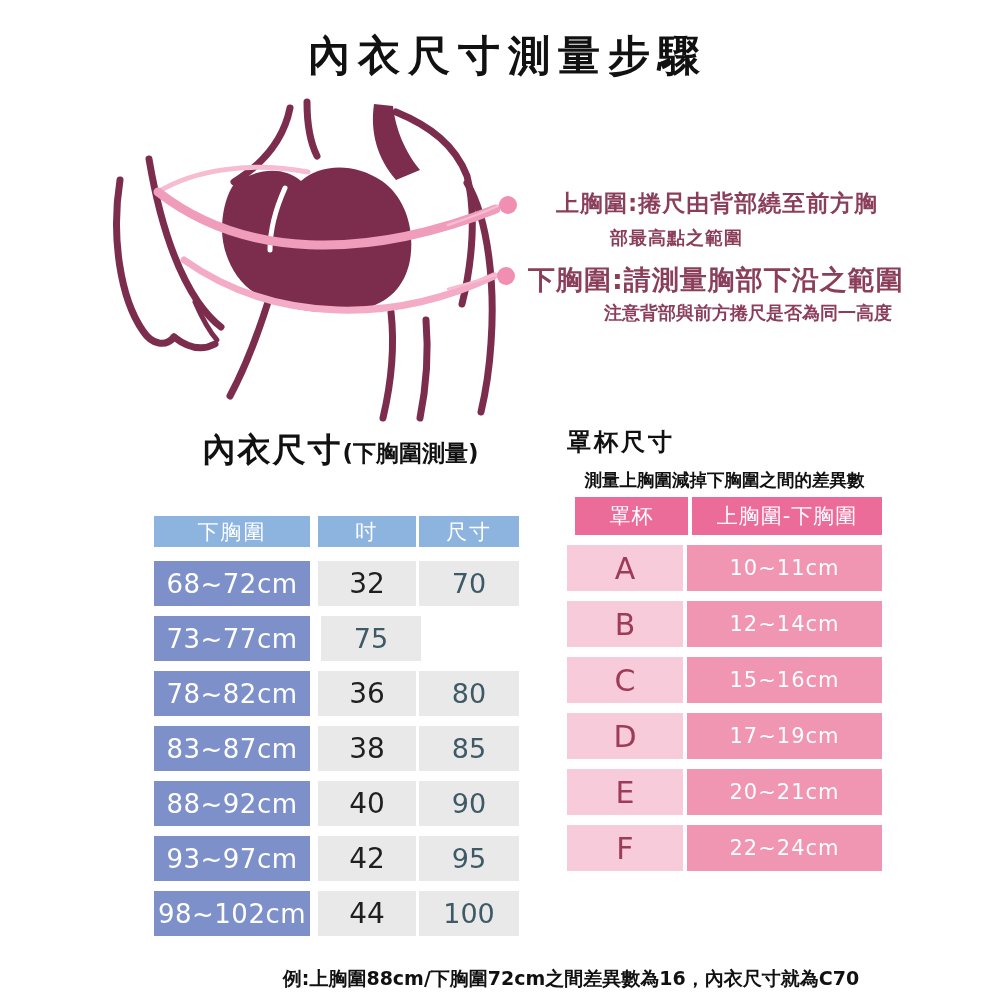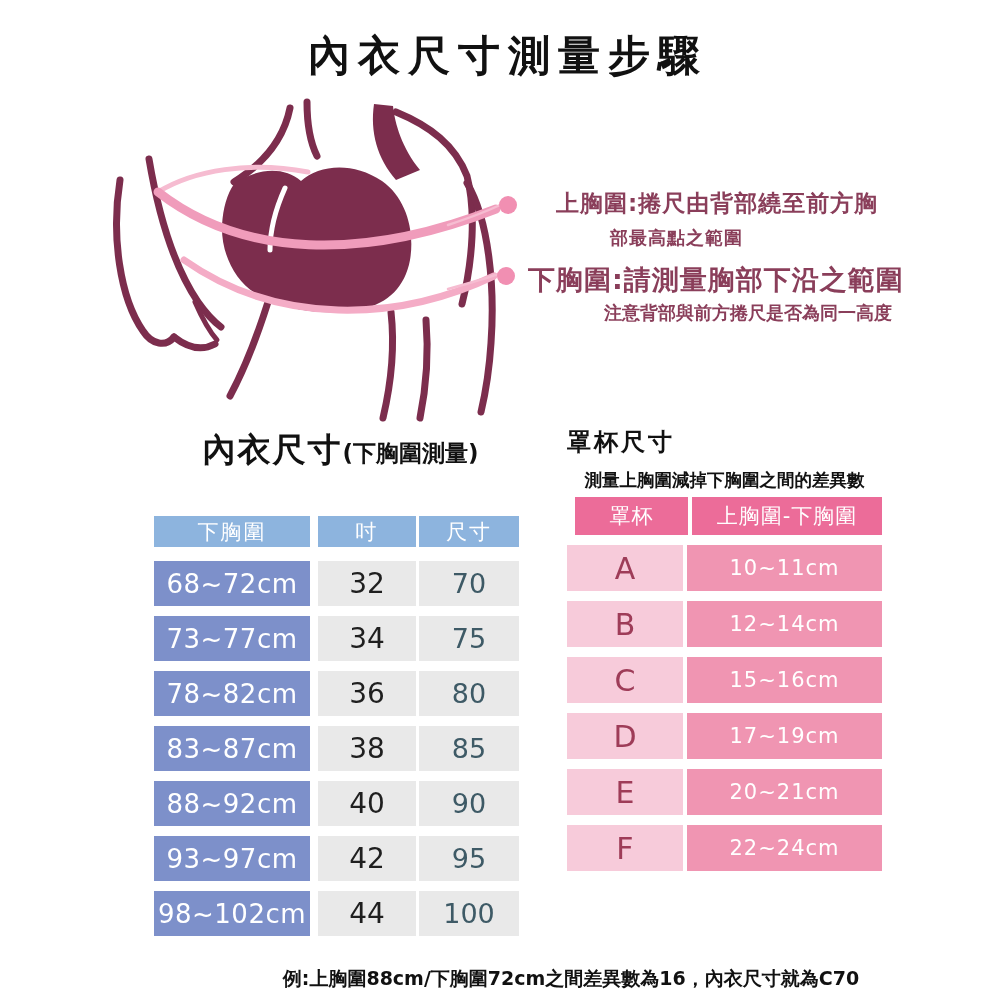--- a/index.html
+++ b/index.html
@@ -129,21 +129,20 @@
     <div class="lt-row data">
       <div class="lt-c1">68~72cm</div>
       <div class="lt-gap"></div>
       <div class="lt-c2">32</div>
       <div class="lt-div"></div>
       <div class="lt-c3">70</div>
     </div>
     <div class="lt-row data">
       <div class="lt-c1">73~77cm</div>
       <div class="lt-gap"></div>
-      <div class="lt-c2">34</div>
       <div class="lt-div"></div>
       <div class="lt-c3">75</div>
     </div>
     <div class="lt-row data">
       <div class="lt-c1">78~82cm</div>
       <div class="lt-gap"></div>
       <div class="lt-c2">36</div>
       <div class="lt-div"></div>
       <div class="lt-c3">80</div>
     </div>

